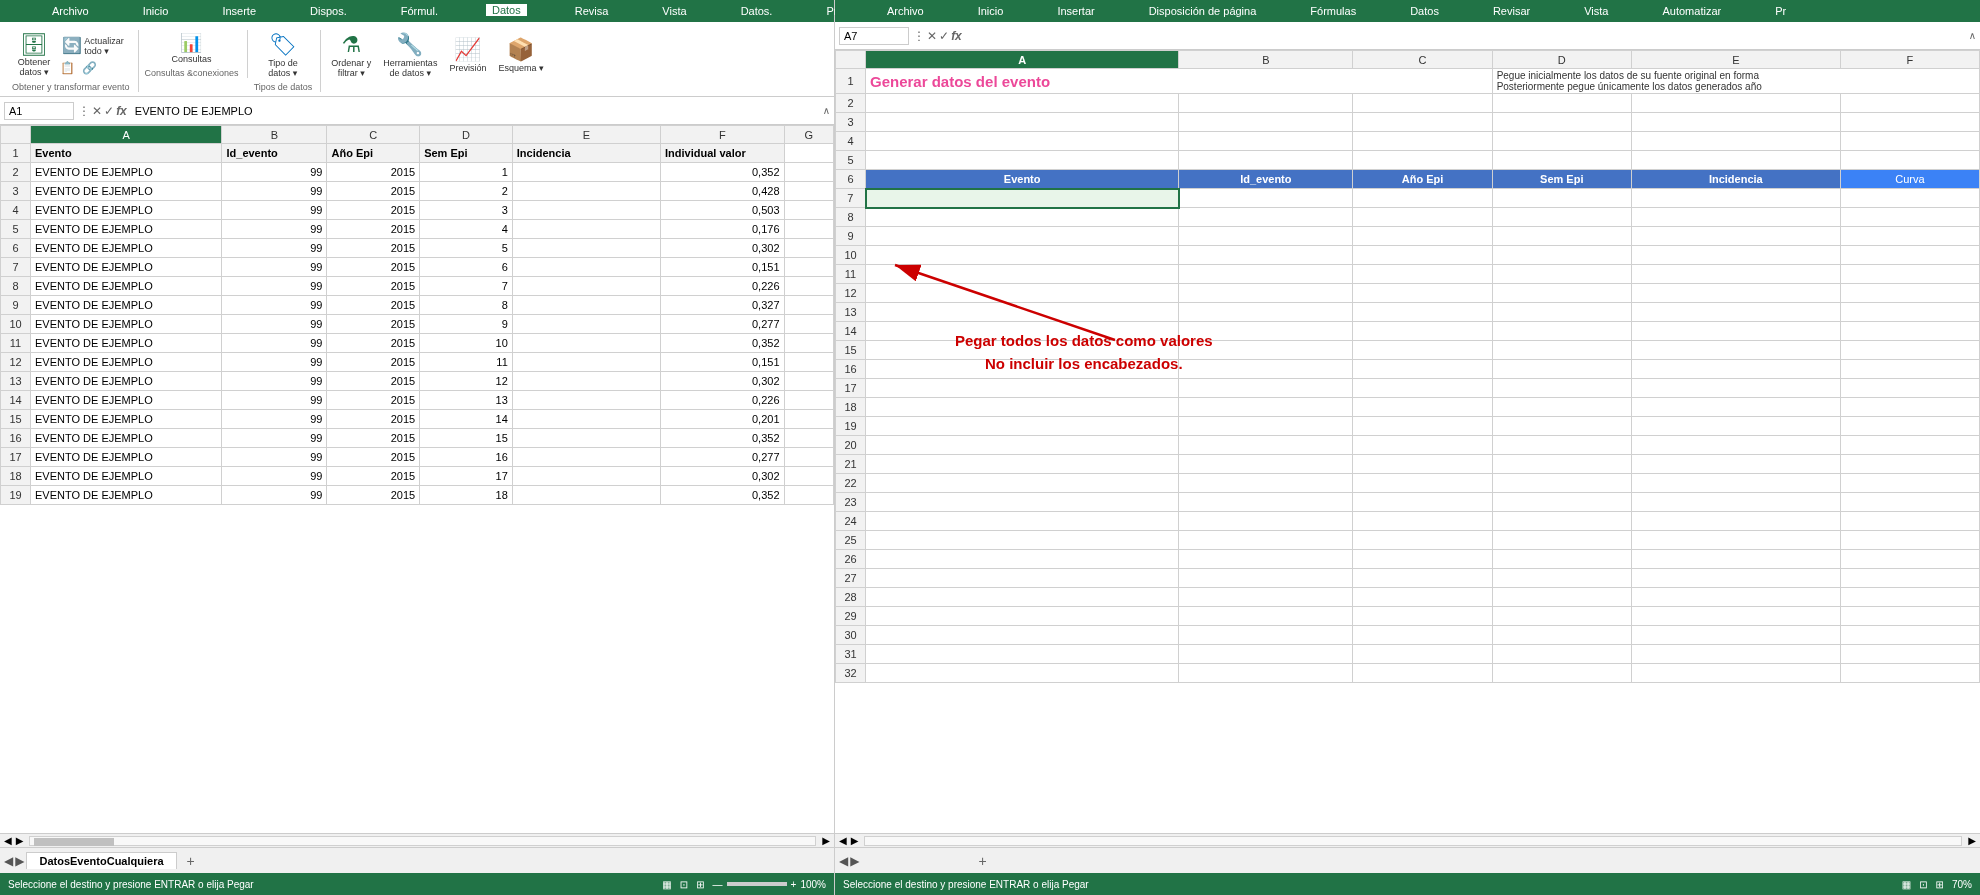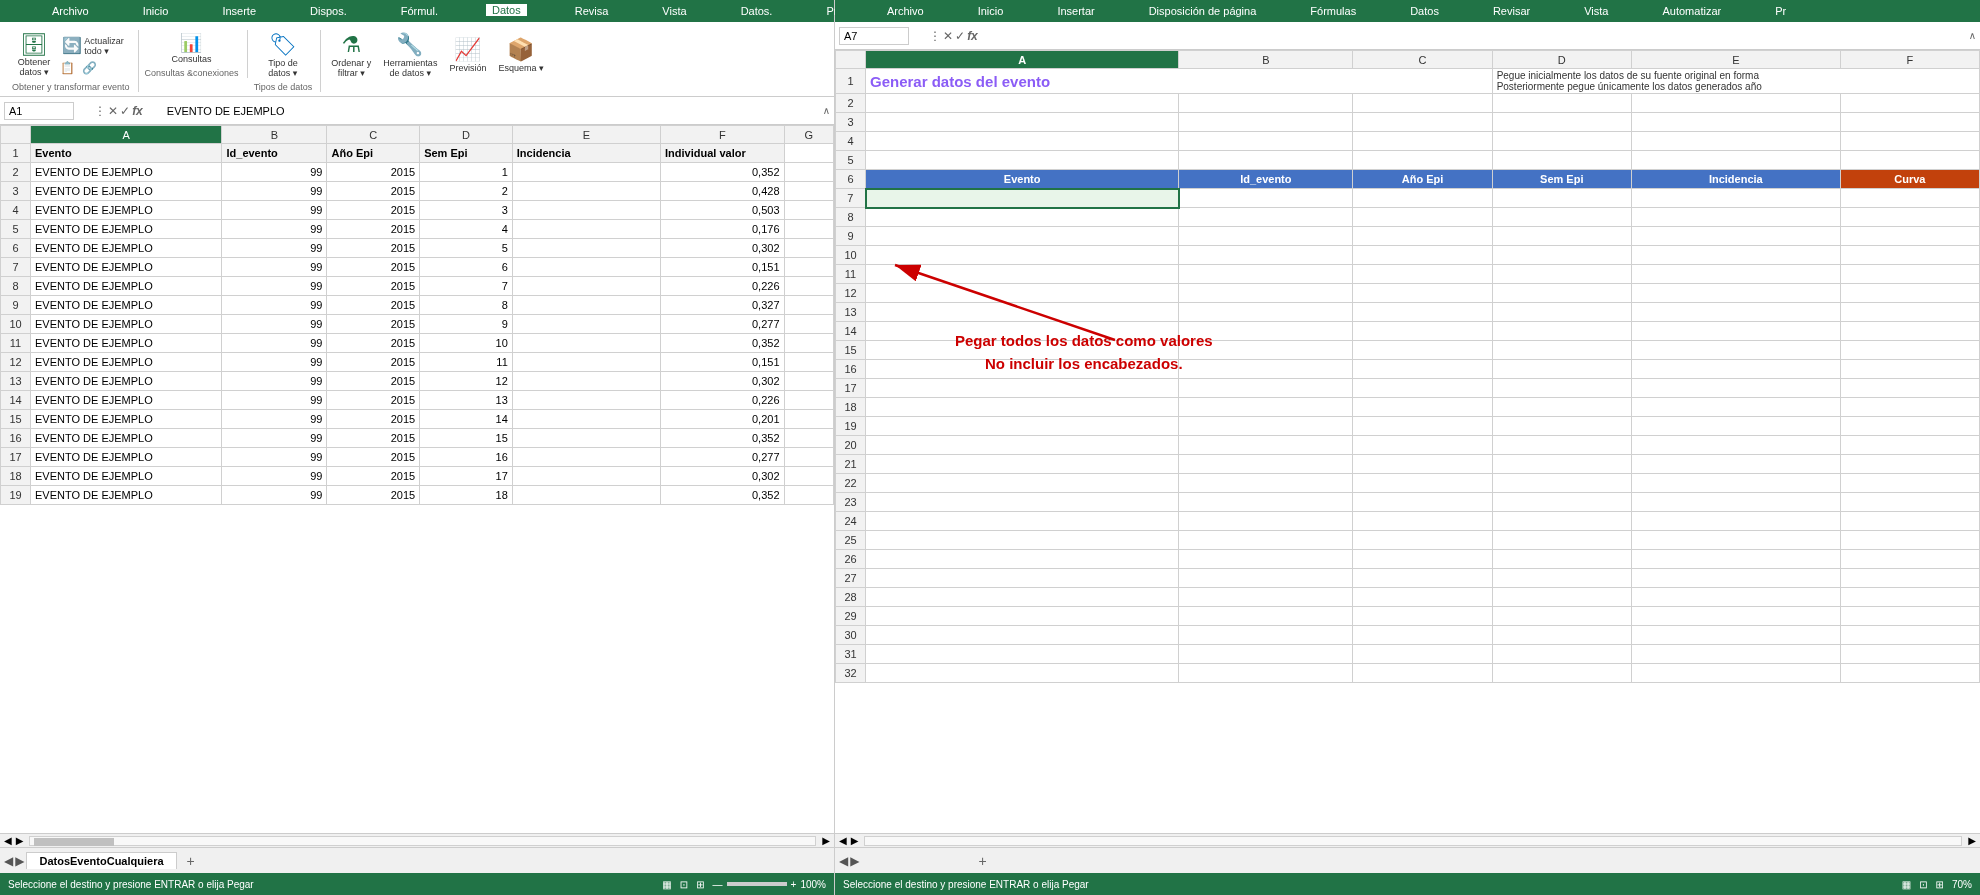--- a/index.html
+++ b/index.html
@@ -11,21 +11,21 @@
     .menu-bar span.active { background: white; color: #217346; }
 
     
     .left-pane { width: 835px; display: flex; flex-direction: column; border-right: 1px solid #ccc; background: white; }
 
     
     .ribbon { background: white; border-bottom: 1px solid #d0d0d0; padding: 4px 6px 0 6px; }
     .ribbon-btn { display: flex; flex-direction: column; align-items: center; justify-content: center; cursor: pointer; padding: 2px 4px; border-radius: 2px; font-size: 9px; color: #333; min-width: 40px; }
 
     
-    .formula-bar { display: flex; align-items: center; height: 28px; border-bottom: 1px solid #ccc; background: white; padding: 0 4px; gap: 20px; }
+    .formula-bar { display: flex; align-items: center; height: 28px; border-bottom: 1px solid #ccc; background: white; padding: 0 4px; gap: 4px; }
     .cell-ref { width: 70px; border: 1px solid #ccc; padding: 2px 4px; font-size: 11px; display: flex; align-items: center; }
     .formula-icons { display: flex; gap: 2px; align-items: center; color: #666; font-size: 12px; }
     .formula-input { flex: 1; border: none; outline: none; font-size: 11px; padding: 2px 4px; }
 
     
     .spreadsheet-container { flex: 1; overflow: auto; position: relative; }
     .spreadsheet { border-collapse: collapse; width: 100%; }
     .spreadsheet th, .spreadsheet td { border: 1px solid #d0d0d0; font-size: 11px; padding: 1px 4px; white-space: nowrap; }
     .spreadsheet th.row-header { background: #f2f2f2; color: #333; text-align: center; width: 30px; font-weight: normal; min-width: 30px; }
     .spreadsheet th.col-header { background: #f2f2f2; color: #333; text-align: center; font-weight: normal; height: 18px; }
@@ -452,21 +452,21 @@
               <th class="col-header" style="min-width:100px;">B</th>
               <th class="col-header" style="min-width:80px;">C</th>
               <th class="col-header" style="min-width:80px;">D</th>
               <th class="col-header" style="min-width:120px;">E</th>
               <th class="col-header" style="min-width:80px;">F</th>
             </tr>
           </thead>
           <tbody id="right-tbody">
           <tr>
                 <th class="row-header">1</th>
-                <td colspan="3" style="color: #8b5cf6; font-weight: bold; font-size: 15px;">Generar datos del evento</td>
+                <td colspan="3" style="color: #ec4899; font-weight: bold; font-size: 15px;">Generar datos del evento</td>
                 <td colspan="3" style="font-size: 10px; color: rgb(51, 51, 51);">Pegue inicialmente los datos de su fuente original en forma<br>Posteriormente pegue únicamente los datos generados año</td>
               </tr>
               <tr>
                 <th class="row-header">2</th>
                 <td></td>
                 <td></td>
                 <td></td>
                 <td></td>
                 <td></td>
                 <td></td>
@@ -498,21 +498,21 @@
                 <td></td>
                 <td></td>
               </tr>
               <tr>
                 <th class="row-header">6</th>
                 <td style="background: rgb(68, 114, 196); color: white; font-weight: bold; text-align: center;">Evento</td>
                 <td style="background: rgb(68, 114, 196); color: white; font-weight: bold; text-align: center;">Id_evento</td>
                 <td style="background: rgb(68, 114, 196); color: white; font-weight: bold; text-align: center;">Año Epi</td>
                 <td style="background: rgb(68, 114, 196); color: white; font-weight: bold; text-align: center;">Sem Epi</td>
                 <td style="background: rgb(68, 114, 196); color: white; font-weight: bold; text-align: center;">Incidencia</td>
-                <td style="background: #c2410c; color: white; font-weight: bold; text-align: center; margin-left: 30px;">Curva</td>
+                <td style="background: #3b82f6; color: white; font-weight: normal; text-align: center; margin-left: 30px;">Curva</td>
               </tr>
               <tr>
                 <th class="row-header">7</th>
                 <td style="border: 2px solid rgb(33, 115, 70); background: rgb(232, 245, 233);"></td>
                 <td></td>
                 <td></td>
                 <td></td>
                 <td></td>
                 <td></td>
               </tr>

